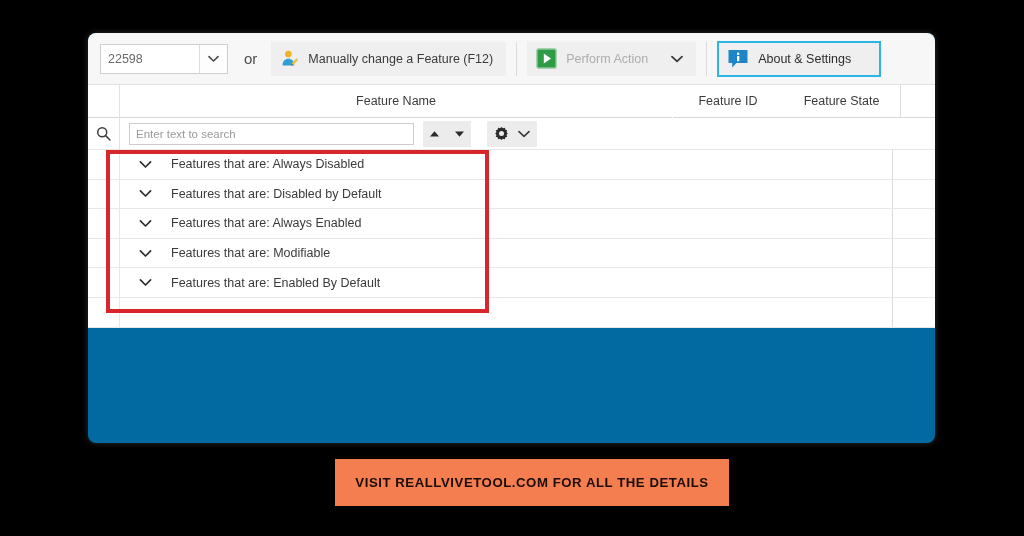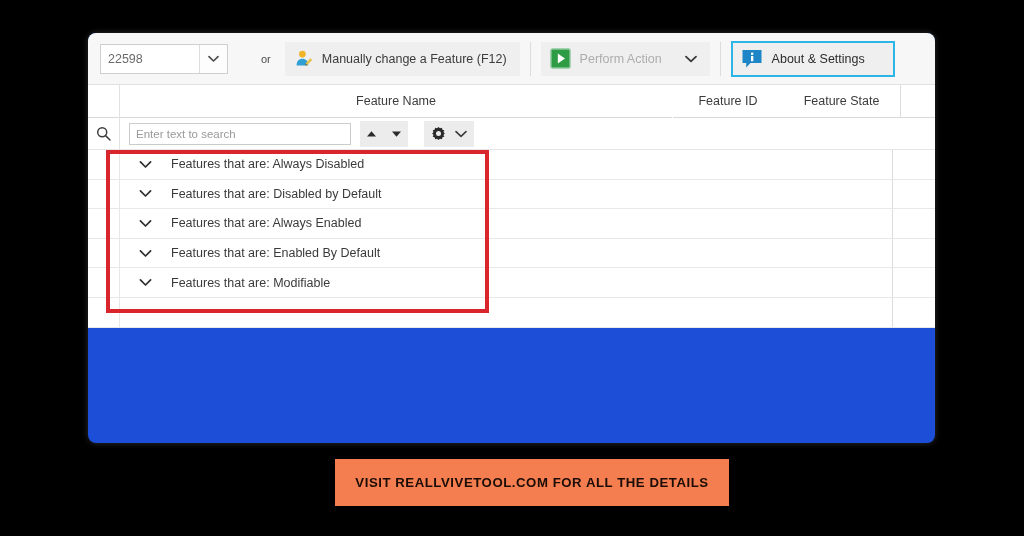--- a/index.html
+++ b/index.html
@@ -14,21 +14,21 @@
     position: relative;
     width: 1024px; height: 536px;
     background: #000000;
   }
 
   
   #app-window {
     position: absolute;
     left: 88px; top: 33px;
     width: 847px; height: 410px;
-    background: #1d4ed8;
+    background: #0369a1;
     border-radius: 8px;
     box-shadow: 0 0 6px rgba(255,255,255,0.18);
     overflow: hidden;
   }
 
   
   #toolbar {
     position: absolute;
     left: 0; top: 0;
     width: 847px; height: 52px;
@@ -57,23 +57,23 @@
     overflow: hidden;
   }
   .combo .combo-arrow {
     width: 28px; height: 28px;
     border-left: 1px solid #dcdcdc;
     background: #fdfdfd;
     display: flex; align-items: center; justify-content: center;
   }
 
   .or-label {
-    font-size: 11px;
+    font-size: 15px;
     color: #4c4c4c;
-    margin: 0 14px 0 33px;
+    margin: 0 14px 0 16px;
   }
 
   .tbtn {
     display: flex;
     align-items: center;
     height: 34px;
     background: #efefef;
     border: 1px solid transparent;
     padding: 0 12px 0 8px;
     gap: 9px;
@@ -150,21 +150,21 @@
     border-bottom: 1px solid #e6e6e6;
     display: flex;
     align-items: center;
   }
   .search-iconcell {
     width: 32px; height: 32px;
     display: flex; align-items: center; justify-content: center;
     border-right: 1px solid #e2e2e2;
   }
   .search-input {
-    width: 222px; height: 22px;
+    width: 285px; height: 22px;
     margin-left: 9px;
     border: 1px solid #cccccc;
     background: #ffffff;
     font-size: 11.5px;
     color: #8d8d8d;
     padding: 0 6px;
     font-family: "Liberation Sans", sans-serif;
     outline: none;
   }
   .search-input::placeholder { color: #9a9a9a; }
@@ -408,34 +408,34 @@
         <div class="cell-tail"></div>
       </div>
 
       <div class="grid-row">
         <div class="cell-narrow"></div>
         <div class="cell-chev">
           <svg width="13" height="9" viewBox="0 0 13 9">
             <path d="M1.4 1.8 L6.5 7 L11.6 1.8" fill="none" stroke="#2f2f2f" stroke-width="1.7" stroke-linecap="round" stroke-linejoin="round"></path>
           </svg>
         </div>
-        <div class="cell-name">Features that are: Enabled By Default</div>
+        <div class="cell-name">Features that are: Modifiable</div>
         <div class="cell-id"></div>
         <div class="cell-state"></div>
         <div class="cell-tail"></div>
       </div>
 
       <div class="grid-row">
         <div class="cell-narrow"></div>
         <div class="cell-chev">
           <svg width="13" height="9" viewBox="0 0 13 9">
             <path d="M1.4 1.8 L6.5 7 L11.6 1.8" fill="none" stroke="#2f2f2f" stroke-width="1.7" stroke-linecap="round" stroke-linejoin="round"></path>
           </svg>
         </div>
-        <div class="cell-name">Features that are: Modifiable</div>
+        <div class="cell-name">Features that are: Enabled By Default</div>
         <div class="cell-id"></div>
         <div class="cell-state"></div>
         <div class="cell-tail"></div>
       </div>
 
       <div class="grid-row blank-row">
         <div class="cell-narrow"></div>
         <div class="cell-chev"></div>
         <div class="cell-name"></div>
         <div class="cell-id"></div>

